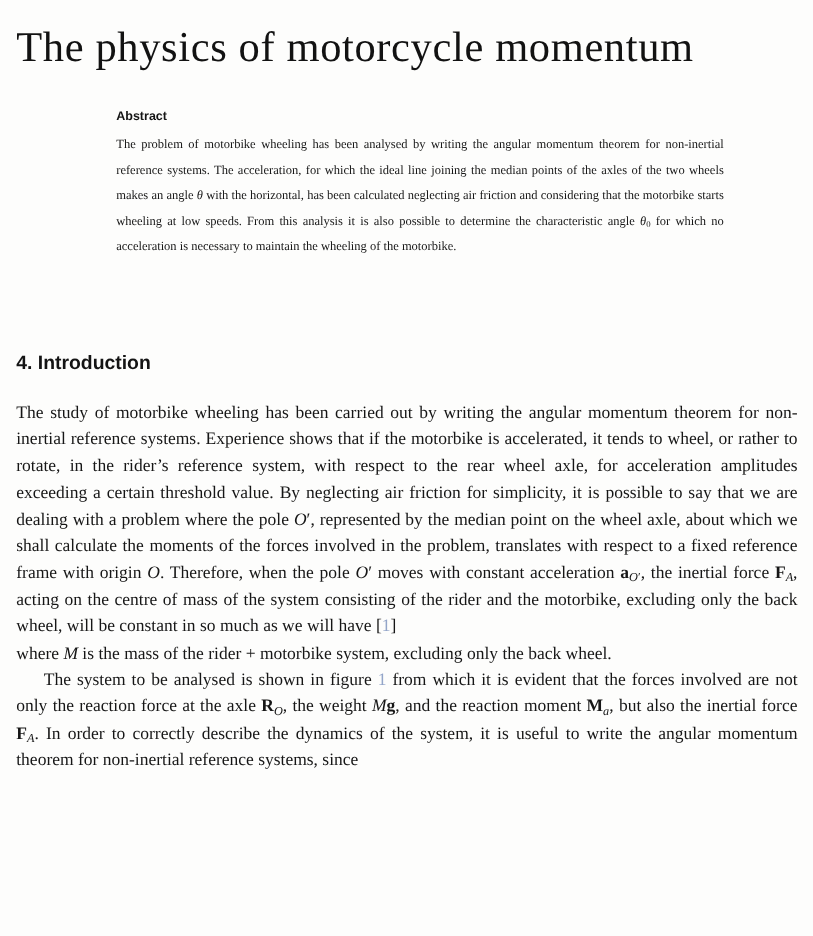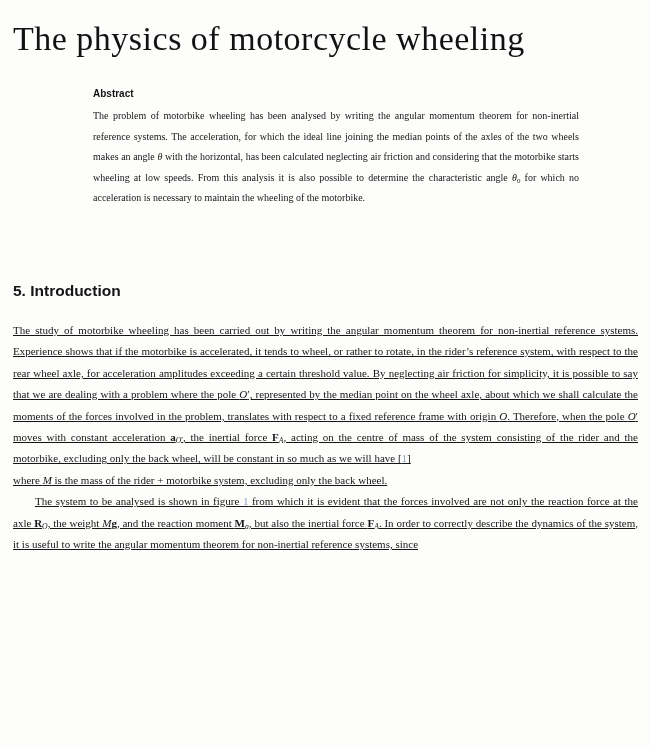--- a/index.html
+++ b/index.html
@@ -47,25 +47,24 @@
   }
   .section-heading {
     font-family: "Liberation Sans", "DejaVu Sans", sans-serif;
     font-weight: 700;
     font-size: 15.5px;
     line-height: 19px;
     margin: 72px 0 0 0;
     color: #141414;
   }
   .body-para {
-    font-size: 11px;
+    font-size: 14px;
     line-height: 21.4px;
     text-align: justify;
     margin: 0;
-    text-decoration: underline;
   }
   .para-first { margin-top: 20px; }
   .para-indent { text-indent: 22px; }
   .equation-row {
     display: flex;
     align-items: baseline;
     margin: 13px 0 12px 0;
     font-size: 16px;
   }
   .equation-body {
@@ -87,28 +86,28 @@
     cursor: pointer;
   }
   b { font-weight: 700; }
   i { font-style: italic; }
 </style>
 </head>
 <body>
 
 <div class="page">
 
-  <h1 class="paper-title">The physics of motorcycle wheeling</h1>
+  <h1 class="paper-title">The physics of motorcycle momentum</h1>
 
   <div class="abstract-block">
     <p class="abstract-heading">Abstract</p>
     <p class="abstract-body">The problem of motorbike wheeling has been analysed by writing the angular momentum theorem for non-inertial reference systems. The acceleration, for which the ideal line joining the median points of the axles of the two wheels makes an angle <i>θ</i> with the horizontal, has been calculated neglecting air friction and considering that the motorbike starts wheeling at low speeds. From this analysis it is also possible to determine the characteristic angle <i>θ</i><sub>0</sub> for which no acceleration is necessary to maintain the wheeling of the motorbike.</p>
   </div>
 
-  <h2 class="section-heading">5. Introduction</h2>
+  <h2 class="section-heading">4. Introduction</h2>
 
   <p class="body-para para-first">The study of motorbike wheeling has been carried out by writing the angular momentum theorem for non-inertial reference systems. Experience shows that if the motorbike is accelerated, it tends to wheel, or rather to rotate, in the rider’s reference system, with respect to the rear wheel axle, for acceleration amplitudes exceeding a certain threshold value. By neglecting air friction for simplicity, it is possible to say that we are dealing with a problem where the pole <i>O</i>′, represented by the median point on the wheel axle, about which we shall calculate the moments of the forces involved in the problem, translates with respect to a fixed reference frame with origin <i>O</i>. Therefore, when the pole <i>O</i>′ moves with constant acceleration <b>a</b><sub><i>O</i>′</sub>, the inertial force <b>F</b><sub><i>A</i></sub>, acting on the centre of mass of the system consisting of the rider and the motorbike, excluding only the back wheel, will be constant in so much as we will have [<span class="cite">1</span>]</p>
 
 
   <p class="body-para">where <i>M</i> is the mass of the rider + motorbike system, excluding only the back wheel.</p>
 
   <p class="body-para para-indent">The system to be analysed is shown in figure <span class="cite">1</span> from which it is evident that the forces involved are not only the reaction force at the axle <b>R</b><sub><i>O</i></sub>, the weight <i>M</i><b>g</b>, and the reaction moment <b>M</b><sub><i>a</i></sub>, but also the inertial force <b>F</b><sub><i>A</i></sub>. In order to correctly describe the dynamics of the system, it is useful to write the angular momentum theorem for non-inertial reference systems, since</p>
 
 </div>
 

